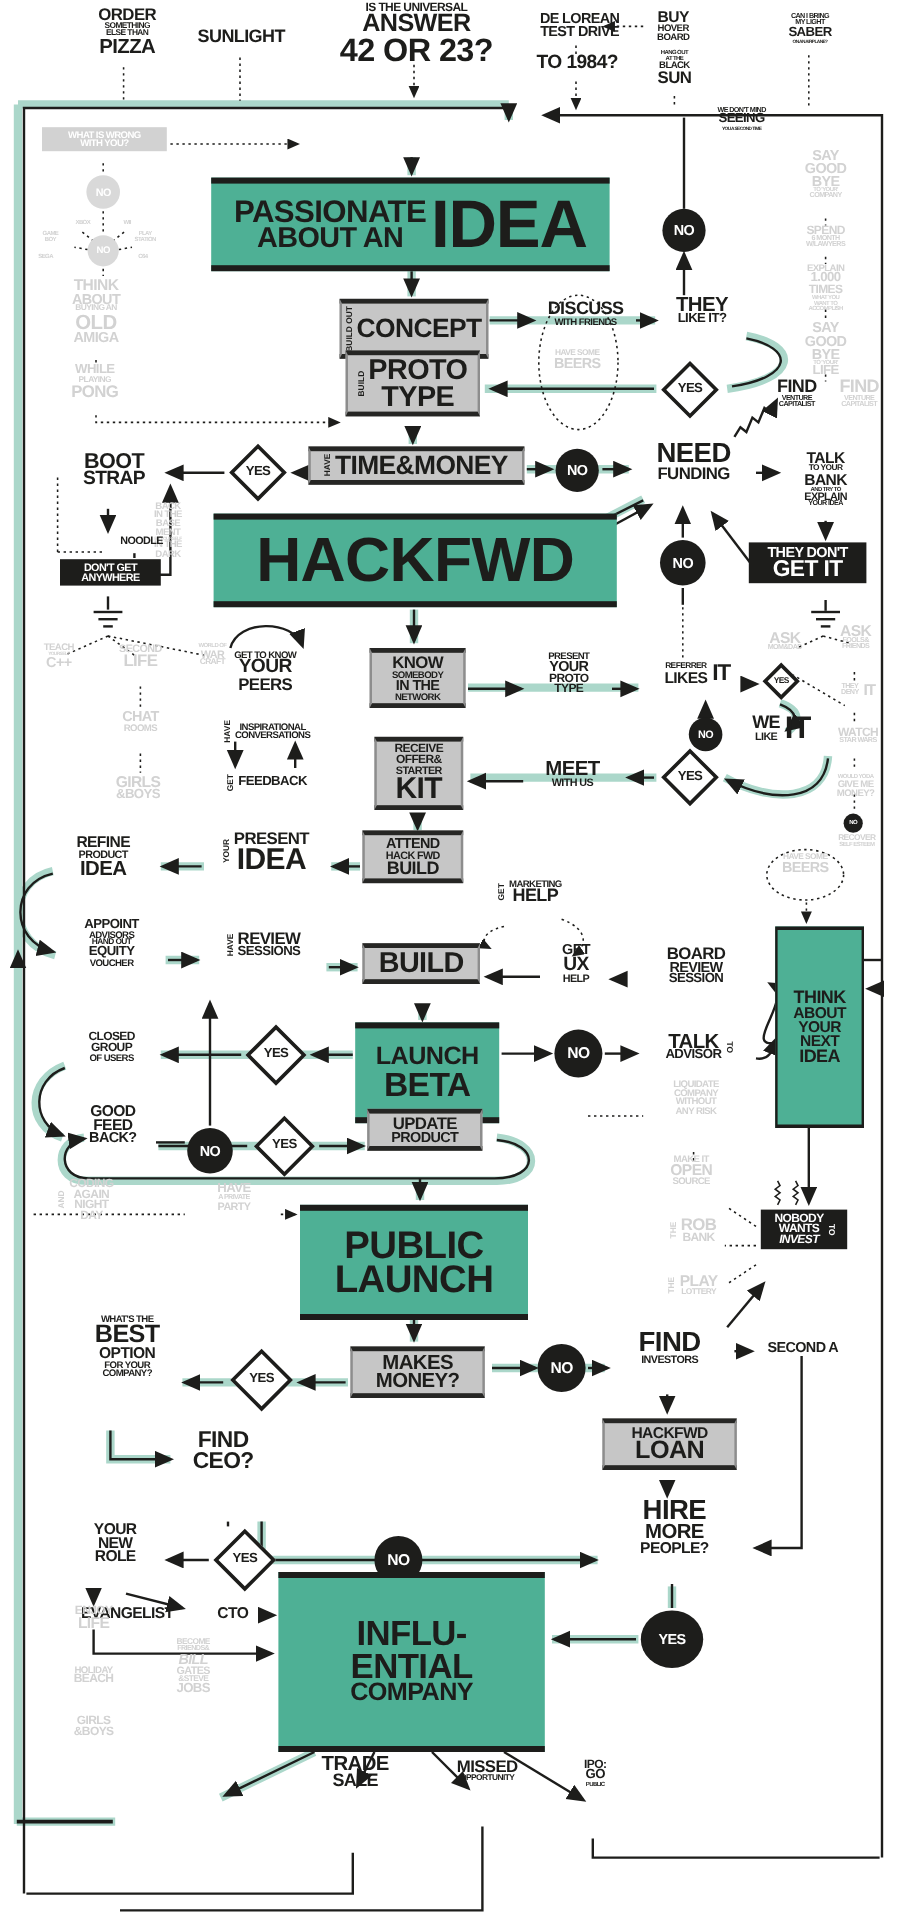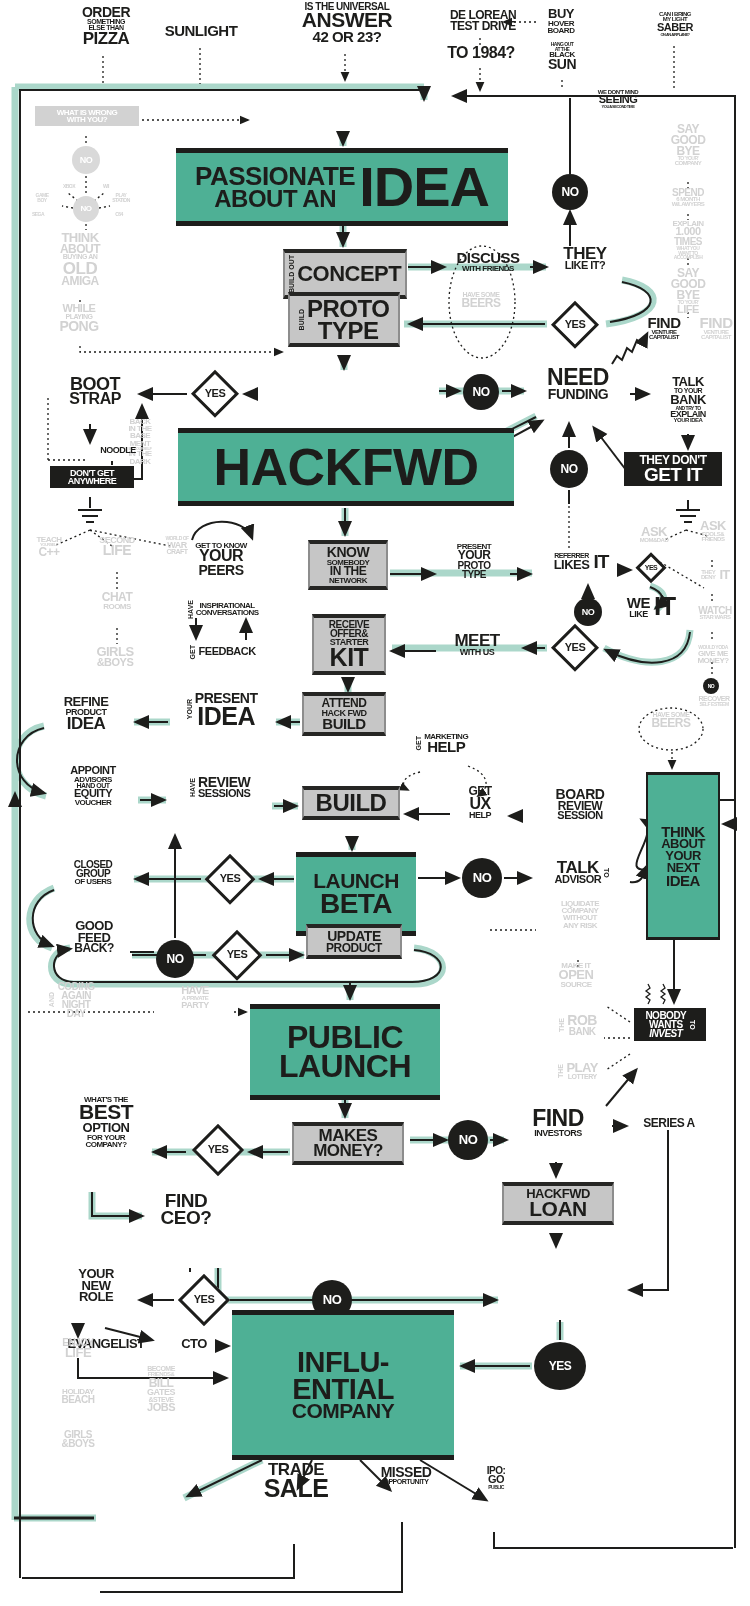--- a/index.html
+++ b/index.html
@@ -257,21 +257,21 @@
     </div>
     <div class="node k-text" style="left: 160px; top: 24px; width: 82px;">
       <span class="col">
         <span class="ln" style="font-size: 15px;">SUNLIGHT</span>
       </span>
     </div>
     <div class="node k-text" style="left: 288px; top: 2px; width: 118px;">
       <span class="col">
         <span class="ln" style="font-size: 10px;">IS THE UNIVERSAL</span>
         <span class="ln" style="font-size: 21px;">ANSWER</span>
-        <span class="ln" style="font-size: 15px;">42 OR 23?</span>
+        <span class="ln" style="font-size: 27px;">42 OR 23?</span>
       </span>
     </div>
     <div class="node k-text" style="left: 441px; top: 10px; width: 84px;">
       <span class="col">
         <span class="ln" style="font-size: 12px;">DE LOREAN</span>
         <span class="ln" style="font-size: 12px;">TEST DRIVE</span>
       </span>
     </div>
     <div class="node k-text" style="left: 438px; top: 46px; width: 86px;">
       <span class="col">
@@ -447,20 +447,26 @@
     </div>
     <div class="node k-diamond" style="left: 549px; top: 299px; width: 52px; height: 52px;">
       <span class="dq"></span>
       <span class="dt" style="font-size: 11px;">YES</span>
     </div>
     <div class="node k-gray" style="left: 288px; top: 292px; width: 112px;">
       <span class="vert">BUILD</span>
       <span class="col">
         <span class="ln" style="font-size: 24px;">PROTO</span>
         <span class="ln" style="font-size: 24px;">TYPE</span>
+      </span>
+    </div>
+    <div class="node k-gray" style="left: 257px; top: 372px; width: 180px;">
+      <span class="vert">HAVE</span>
+      <span class="col">
+        <span class="ln" style="font-size: 22px;">TIME&amp;MONEY</span>
       </span>
     </div>
     <div class="node k-diamond" style="left: 189px; top: 368px; width: 52px; height: 52px;">
       <span class="dq"></span>
       <span class="dt" style="font-size: 11px;">YES</span>
     </div>
     <div class="node k-text" style="left: 56px; top: 376px; width: 78px;">
       <span class="col">
         <span class="ln" style="font-size: 18px;">BOOT</span>
         <span class="ln" style="font-size: 16px;">STRAP</span>
@@ -863,21 +869,21 @@
     </div>
     <div class="node k-circle" style="left: 448px; top: 1120px; width: 40px; height: 40px; font-size: 13px;">NO</div>
     <div class="node k-text" style="left: 508px; top: 1108px; width: 100px;">
       <span class="col">
         <span class="ln" style="font-size: 23px;">FIND</span>
         <span class="ln" style="font-size: 9px;">INVESTORS</span>
       </span>
     </div>
     <div class="node k-text" style="left: 630px; top: 1118px; width: 78px;">
       <span class="col">
-        <span class="ln" style="font-size: 12px;">SERIES A</span>
+        <span class="ln" style="font-size: 12px;">SECOND A</span>
       </span>
     </div>
     <div class="node k-gray" style="left: 502px; top: 1182px; width: 112px;">
       <span class="col">
         <span class="ln" style="font-size: 13px;">HACKFWD</span>
         <span class="ln" style="font-size: 21px;">LOAN</span>
       </span>
     </div>
     <div class="node k-text" style="left: 146px; top: 1192px; width: 80px;">
       <span class="col">
@@ -890,20 +896,27 @@
         <span class="ln" style="font-size: 13px;">YOUR</span>
         <span class="ln" style="font-size: 13px;">NEW</span>
         <span class="ln" style="font-size: 13px;">ROLE</span>
       </span>
     </div>
     <div class="node k-diamond" style="left: 176px; top: 1272px; width: 56px; height: 56px;">
       <span class="dq"></span>
       <span class="dt" style="font-size: 11px;">YES</span>
     </div>
     <div class="node k-circle" style="left: 312px; top: 1280px; width: 40px; height: 40px; font-size: 13px;">NO</div>
+    <div class="node k-text" style="left: 502px; top: 1248px; width: 120px;">
+      <span class="col">
+        <span class="ln" style="font-size: 23px;">HIRE</span>
+        <span class="ln" style="font-size: 17px;">MORE</span>
+        <span class="ln" style="font-size: 13px;">PEOPLE?</span>
+      </span>
+    </div>
     <div class="node k-text" style="left: 46px; top: 1338px; width: 120px;">
       <span class="col">
         <span class="ln" style="font-size: 13px;">EVANGELIST</span>
       </span>
     </div>
     <div class="node k-text" style="left: 172px; top: 1338px; width: 44px;">
       <span class="col">
         <span class="ln" style="font-size: 13px;">CTO</span>
       </span>
     </div>
@@ -918,42 +931,42 @@
     <div class="node k-faded" style="left: 40px; top: 1338px; width: 76px;">
       <span class="col">
         <span class="ln" style="font-size: 10px;">ENJOY</span>
         <span class="ln" style="font-size: 13px;">LIFE</span>
       </span>
     </div>
     <div class="node k-faded" style="left: 128px; top: 1366px; width: 66px;">
       <span class="col">
         <span class="ln" style="font-size: 7px;">BECOME</span>
         <span class="ln" style="font-size: 6px;">FRIENDS&amp;</span>
-        <span class="ln" style="font-size: 12px;">BILL</span>
+        <span class="ln" style="font-size: 12px; font-style: italic;">BILL</span>
         <span class="ln" style="font-size: 9px;">GATES</span>
         <span class="ln" style="font-size: 7px;">&amp;STEVE</span>
         <span class="ln" style="font-size: 11px;">JOBS</span>
       </span>
     </div>
     <div class="node k-faded" style="left: 40px; top: 1388px; width: 76px;">
       <span class="col">
         <span class="ln" style="font-size: 8px;">HOLIDAY</span>
         <span class="ln" style="font-size: 10px;">BEACH</span>
       </span>
     </div>
     <div class="node k-faded" style="left: 40px; top: 1430px; width: 76px;">
       <span class="col">
         <span class="ln" style="font-size: 10px;">GIRLS</span>
         <span class="ln" style="font-size: 10px;">&amp;BOYS</span>
       </span>
     </div>
     <div class="node k-text" style="left: 248px; top: 1462px; width: 96px;">
       <span class="col">
         <span class="ln" style="font-size: 17px;">TRADE</span>
-        <span class="ln" style="font-size: 25px; text-align: right;">SALE</span>
+        <span class="ln" style="font-size: 15px; text-align: right;">SALE</span>
       </span>
     </div>
     <div class="node k-text" style="left: 358px; top: 1466px; width: 96px;">
       <span class="col">
         <span class="ln" style="font-size: 14px;">MISSED</span>
         <span class="ln" style="font-size: 7px;">OPPORTUNITY</span>
       </span>
     </div>
     <div class="node k-text" style="left: 464px; top: 1466px; width: 64px;">
       <span class="col">

